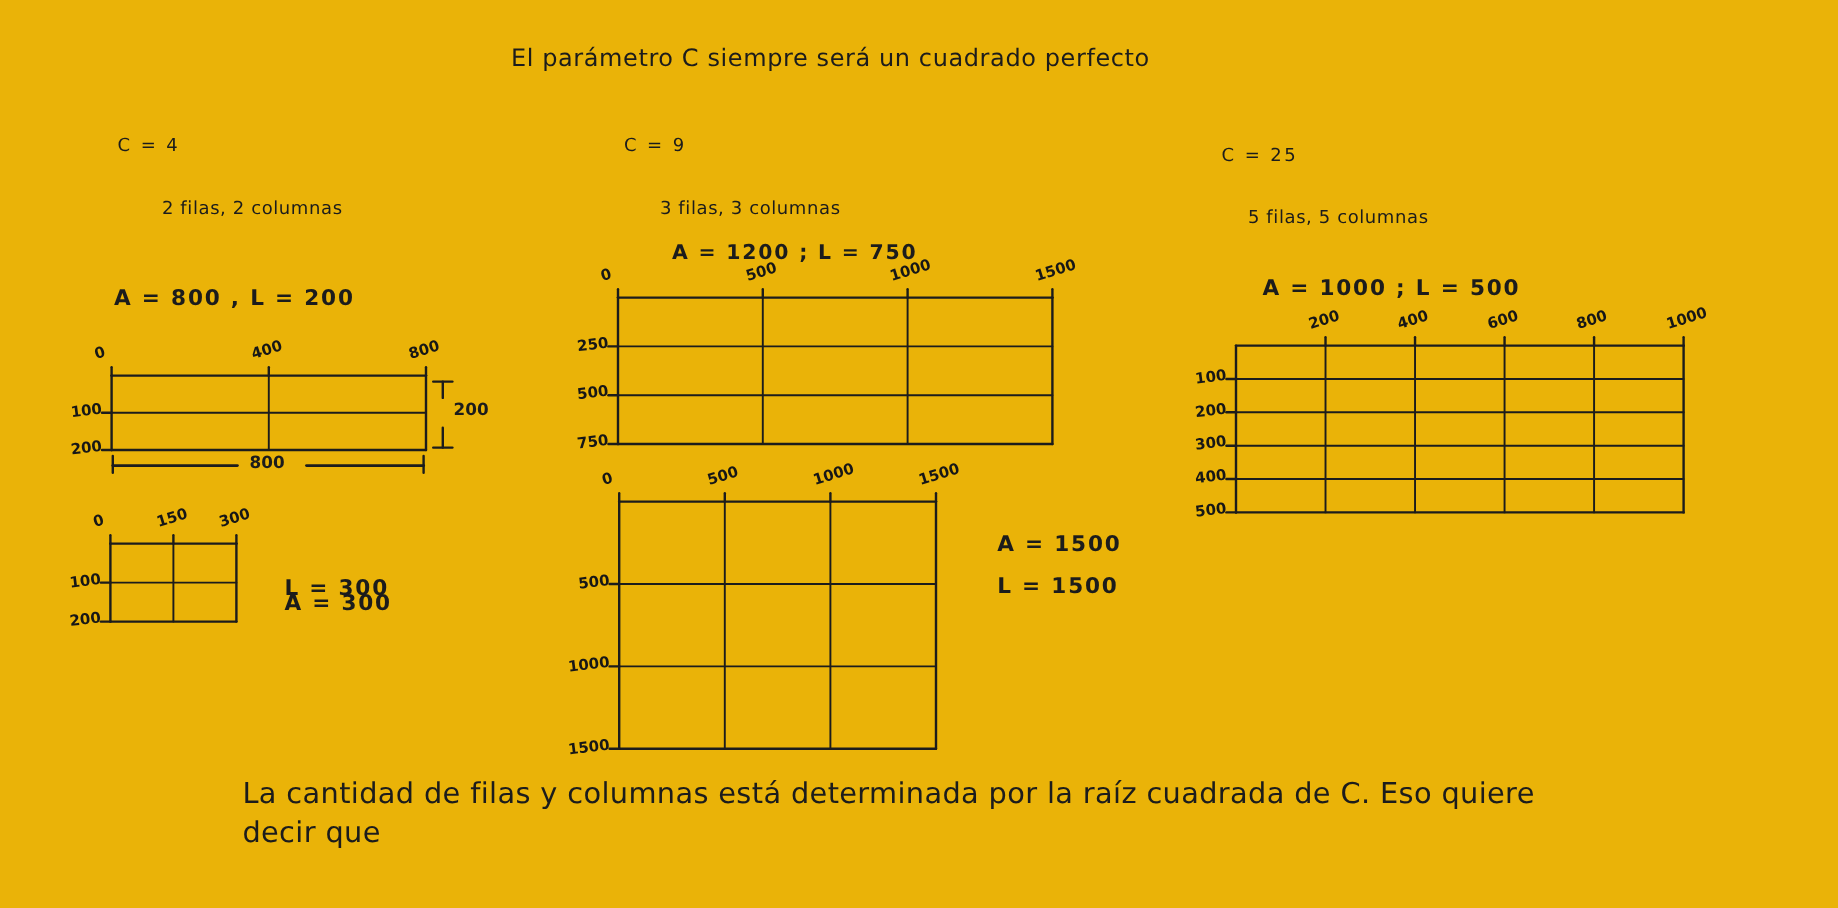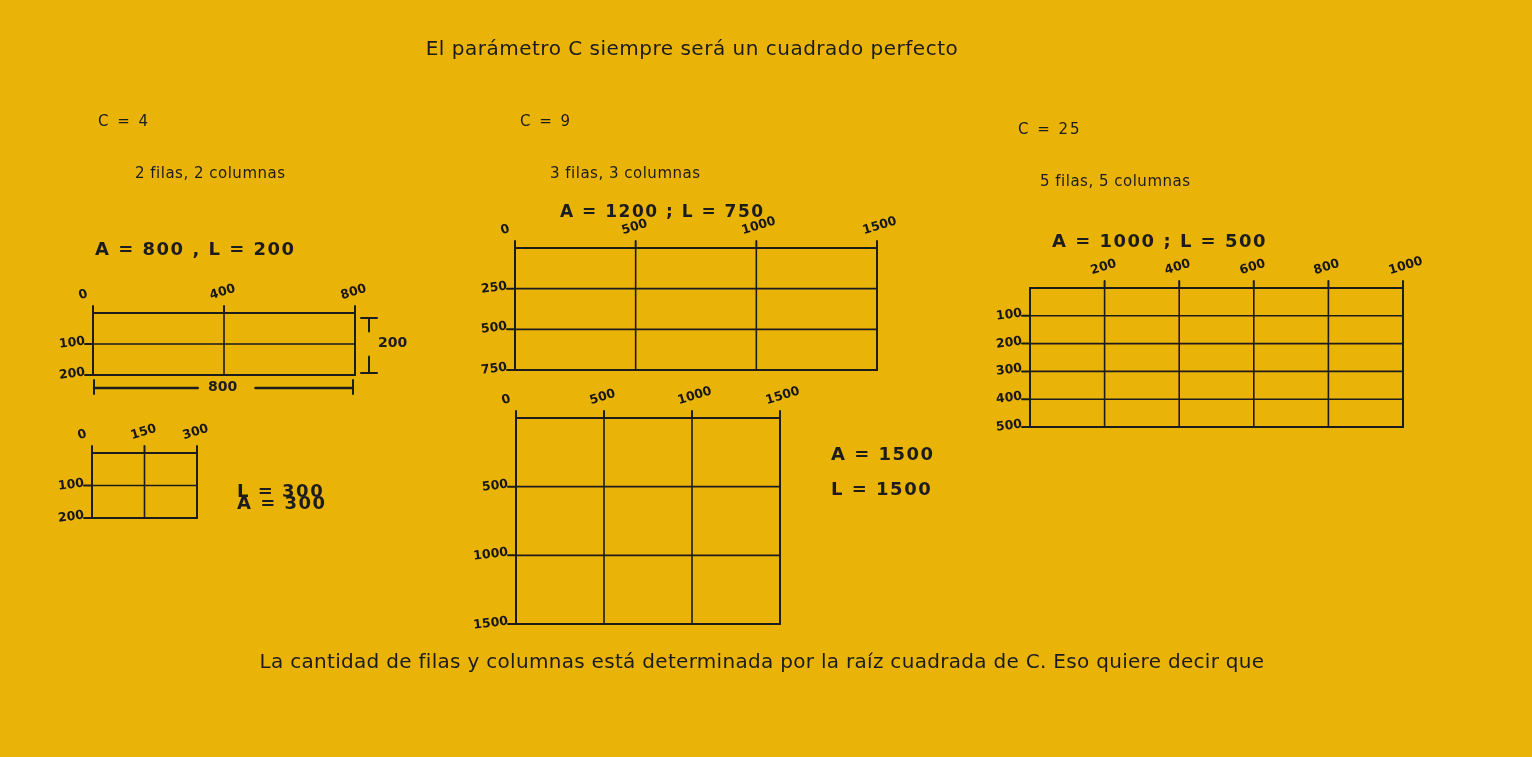--- a/index.html
+++ b/index.html
@@ -21,21 +21,21 @@
   .grid svg { position:absolute; left:0; top:0; overflow:visible; }
   .tick {
     position:absolute; font-size:12.5px; font-weight:700; white-space:nowrap;
     color:#171717;
   }
   .top-tick  { transform:rotate(-17deg); transform-origin:left bottom; }
   .left-tick { width:40px; text-align:right; transform:rotate(-7deg); }
   .dim-label { position:absolute; font-size:14px; font-weight:700; white-space:nowrap; }
   .footer {
     position:absolute; left:202px; top:645px; width:1120px;
-    font-size:20px; line-height:33px; letter-spacing:0.3px;text-align:center;
+    font-size:24px; line-height:33px; letter-spacing:0.3px;
   }
 </style>
 </head>
 <body>
 
 <div class="canvas">
 
   <div class="title">El parámetro C siempre será un cuadrado perfecto</div>
 
   <div class="c-label" style="left:98px; top:112px;">C = 4</div>

